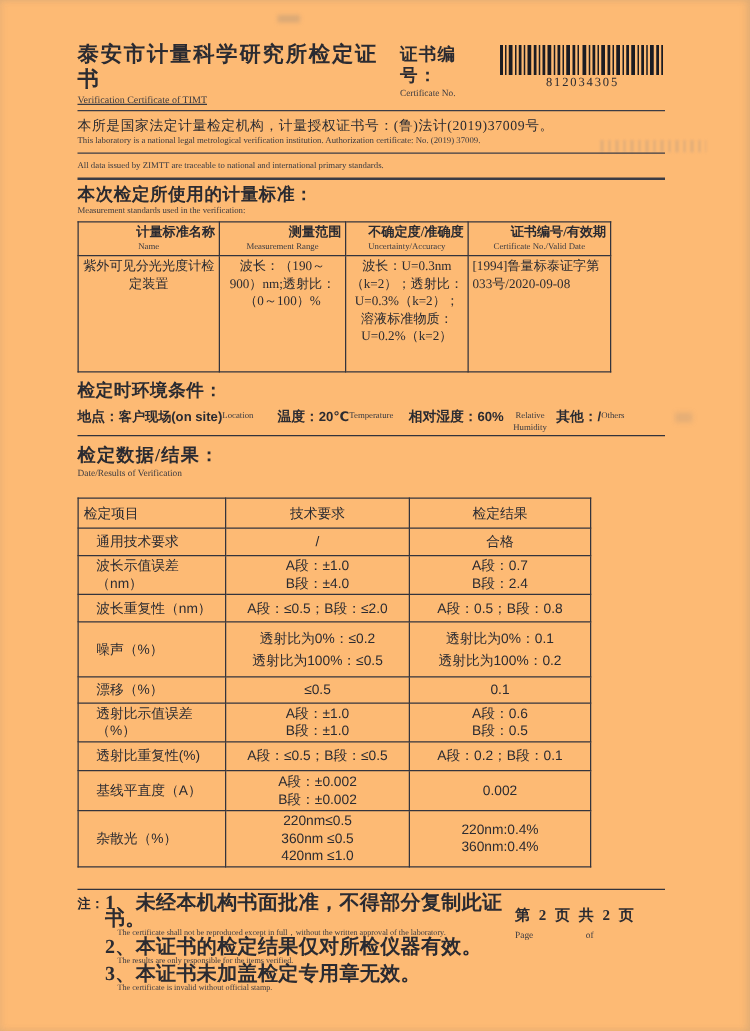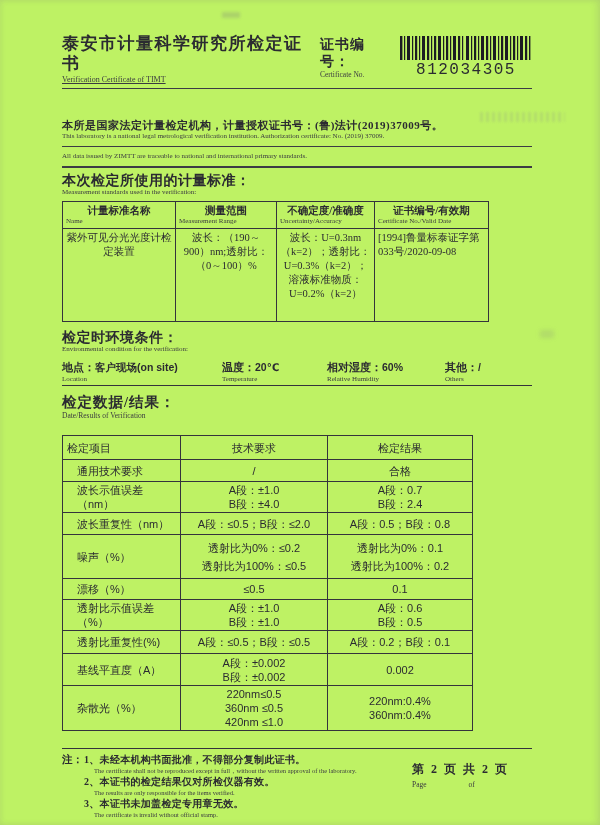--- a/index.html
+++ b/index.html
@@ -3,81 +3,81 @@
 <meta charset="utf-8">
 <style>
   html,body{margin:0;padding:0;}
   body{
     width:600px;height:825px;
     background:#f2f1ee;
     font-family:"Liberation Serif","DejaVu Serif",serif;
   }
   .page{
     position:relative;width:600px;height:825px;overflow:hidden;
-    background:#bef264;
+    background:#fdba74;
     color:#2b2b31;
     box-shadow:inset -3px 0 6px rgba(120,120,118,.18), inset 2px 0 5px rgba(140,140,138,.10);
   }
   .content{position:absolute;left:62px;top:34px;width:470px;}
   
   .hdr{display:flex;justify-content:space-between;align-items:flex-start;}
   .title-cn{font-size:17px;font-weight:bold;letter-spacing:1.5px;line-height:20px;}
   .title-en{font-size:8px;line-height:11px;color:#3a3a40;text-decoration:underline;}
   .certno-block{display:flex;align-items:flex-start;gap:6px;margin-top:2px;}
   .certno-label-cn{font-size:14px;font-weight:bold;line-height:17px;letter-spacing:1px;}
   .certno-label-en{font-size:7.5px;line-height:10px;color:#3a3a40;}
   .barcode-col{display:flex;flex-direction:column;align-items:center;}
   .barcode{width:132px;height:24px;display:block;}
-  .certno-value{font-size:16px;letter-spacing:1.5px;margin-top:1px;font-family:Liberation Mono, monospace;}
+  .certno-value{font-size:10px;letter-spacing:1.5px;margin-top:1px;font-family:Liberation Serif, serif;}
   
   .rule{border:none;border-top:1.6px solid #3c3c44;margin:3px 0 0 0;height:0;}
   .rule.thick{border-top-width:2px;}
   
   .stmt{padding:5px 0 2px 0;}
-  .stmt-cn{font-size:11px;font-weight:bold;line-height:14px;letter-spacing:.5px;margin-top:24px;}
+  .stmt-cn{font-size:11px;font-weight:normal;line-height:14px;letter-spacing:.5px;}
   .stmt-en{font-size:7px;line-height:9px;color:#3a3a40;}
   
   .sec-head{margin-top:6px;}
   .sec-head-cn{font-size:14px;font-weight:bold;line-height:14px;letter-spacing:.5px;}
   .sec-head-en{font-size:7px;line-height:9px;color:#3a3a40;}
   .results-head .sec-head-cn{font-size:14.5px;line-height:18px;letter-spacing:1px;}
   .results-head .sec-head-en{font-size:7.5px;line-height:10px;}
   
   table{border-collapse:collapse;table-layout:fixed;}
   .t1{width:426px;margin-top:4px;}
   .t1 th,.t1 td{border:1.6px solid #34343c;padding:2px 3px;vertical-align:top;}
   .t1 th{font-weight:normal;}
-  .h-cn{font-size:10.5px;font-weight:bold;text-align:center;line-height:13px;}
-  .h-en{font-size:7px;text-align:left;line-height:9px;color:#3a3a40;}
+  .h-cn{font-size:10.5px;font-weight:bold;text-align:right;line-height:13px;}
+  .h-en{font-size:7px;text-align:center;line-height:9px;color:#3a3a40;}
   .t1 .data td{height:88px;font-size:10.5px;line-height:14px;}
   .t1 .c{text-align:center;}
   .t1 .l{text-align:left;}
   
   .env-row{display:flex;margin-top:6px;border-bottom:1.8px solid #33333b;padding-bottom:1px;width:470px;}
-  .env-field{display:flex;flex-direction:column;}
+  .env-field{display:flex;flex-direction:row;}
   .env-line{font-size:11px;line-height:14px;white-space:nowrap;}
   .env-label{font-weight:bold;}
   .env-value{font-weight:bold;font-family:"Liberation Sans","DejaVu Sans",sans-serif;font-size:10.5px;}
   .env-en{font-size:7px;line-height:10px;color:#3a3a40;}
-  .env-f0{width:160px;} .env-f1{width:105px;} .env-f2{width:118px;} .env-f3{width:87px;}
+  .env-f0{width:160px;} .env-f1{width:105px;} .env-f2{width:118px;text-align:center;} .env-f3{width:87px;}
   
   .t2{width:410px;margin-top:14px;font-family:"Liberation Sans","DejaVu Sans",sans-serif;}
   .t2 th,.t2 td{border:1.7px solid #34343c;padding:1px 4px;font-size:11px;line-height:14px;}
   .t2 th{font-weight:normal;text-align:left;font-size:11px;}
   .t2 .th-c{text-align:center;}
   .t2 td.item{text-align:left;padding-left:14px;}
   .t2 td.mid,.t2 td.res{text-align:center;}
   .t2 tr.spread td.mid div,.t2 tr.spread td.res div{margin:4px 0;}
   .ln{display:block;}
   
   .foot-rule{border-top:1.8px solid #33333b;margin-top:17px;}
   .notes-row{display:flex;margin-top:4px;}
   .note-label{font-size:10.5px;font-weight:bold;width:22px;flex:none;}
   .notes{flex:1;}
-  .note-cn{font-size:10px;font-weight:bold;line-height:13px;letter-spacing:.3px;}
+  .note-cn{font-size:16px;font-weight:bold;line-height:13px;letter-spacing:.3px;}
   .note-en{font-size:6.5px;line-height:9px;color:#3a3a40;padding-left:10px;}
   .pageinfo{width:120px;flex:none;margin-left:8px;margin-top:8px;}
   .pageinfo-cn{font-size:12px;font-weight:bold;letter-spacing:2px;white-space:nowrap;}
   .pageinfo-en{font-size:7.5px;color:#3a3a40;display:flex;margin-top:2px;}
   .pageinfo-en span:last-child{margin-left:42px;}
   
   .smudge{position:absolute;pointer-events:none;}
   .s1{left:480px;top:112px;width:85px;height:10px;background:repeating-linear-gradient(90deg,rgba(130,130,140,.18) 0 3px,rgba(130,130,140,0) 3px 6px);filter:blur(1px);}
   .s2{left:222px;top:12px;width:18px;height:6px;background:rgba(120,120,125,.25);filter:blur(1.5px);}
   .s3{left:540px;top:330px;width:14px;height:8px;background:rgba(120,120,125,.18);filter:blur(2px);}
@@ -194,21 +194,20 @@
         <td class="c">紫外可见分光光度计检定装置</td>
         <td class="c">波长：（190～900）nm;透射比：（0～100）%</td>
         <td class="c">波长：U=0.3nm（k=2）；透射比：U=0.3%（k=2）；溶液标准物质：U=0.2%（k=2）</td>
         <td class="l">[1994]鲁量标泰证字第033号/2020-09-08</td>
       </tr>
     </tbody>
       </table>
 
     <div class="sec-head" style="margin-top:9px;">
       <div class="sec-head-cn">检定时环境条件：</div>
-      <div class="sec-head-en">Environmental condition for the verification:</div>
     </div>
 
     <div class="env-row">
       <div class="env-field env-f0">
         <div class="env-line">
           <span class="env-label">地点：</span><span class="env-value">客户现场(on site)</span>
         </div>
         <div class="env-en">Location</div>
       </div>
       <div class="env-field env-f1">

